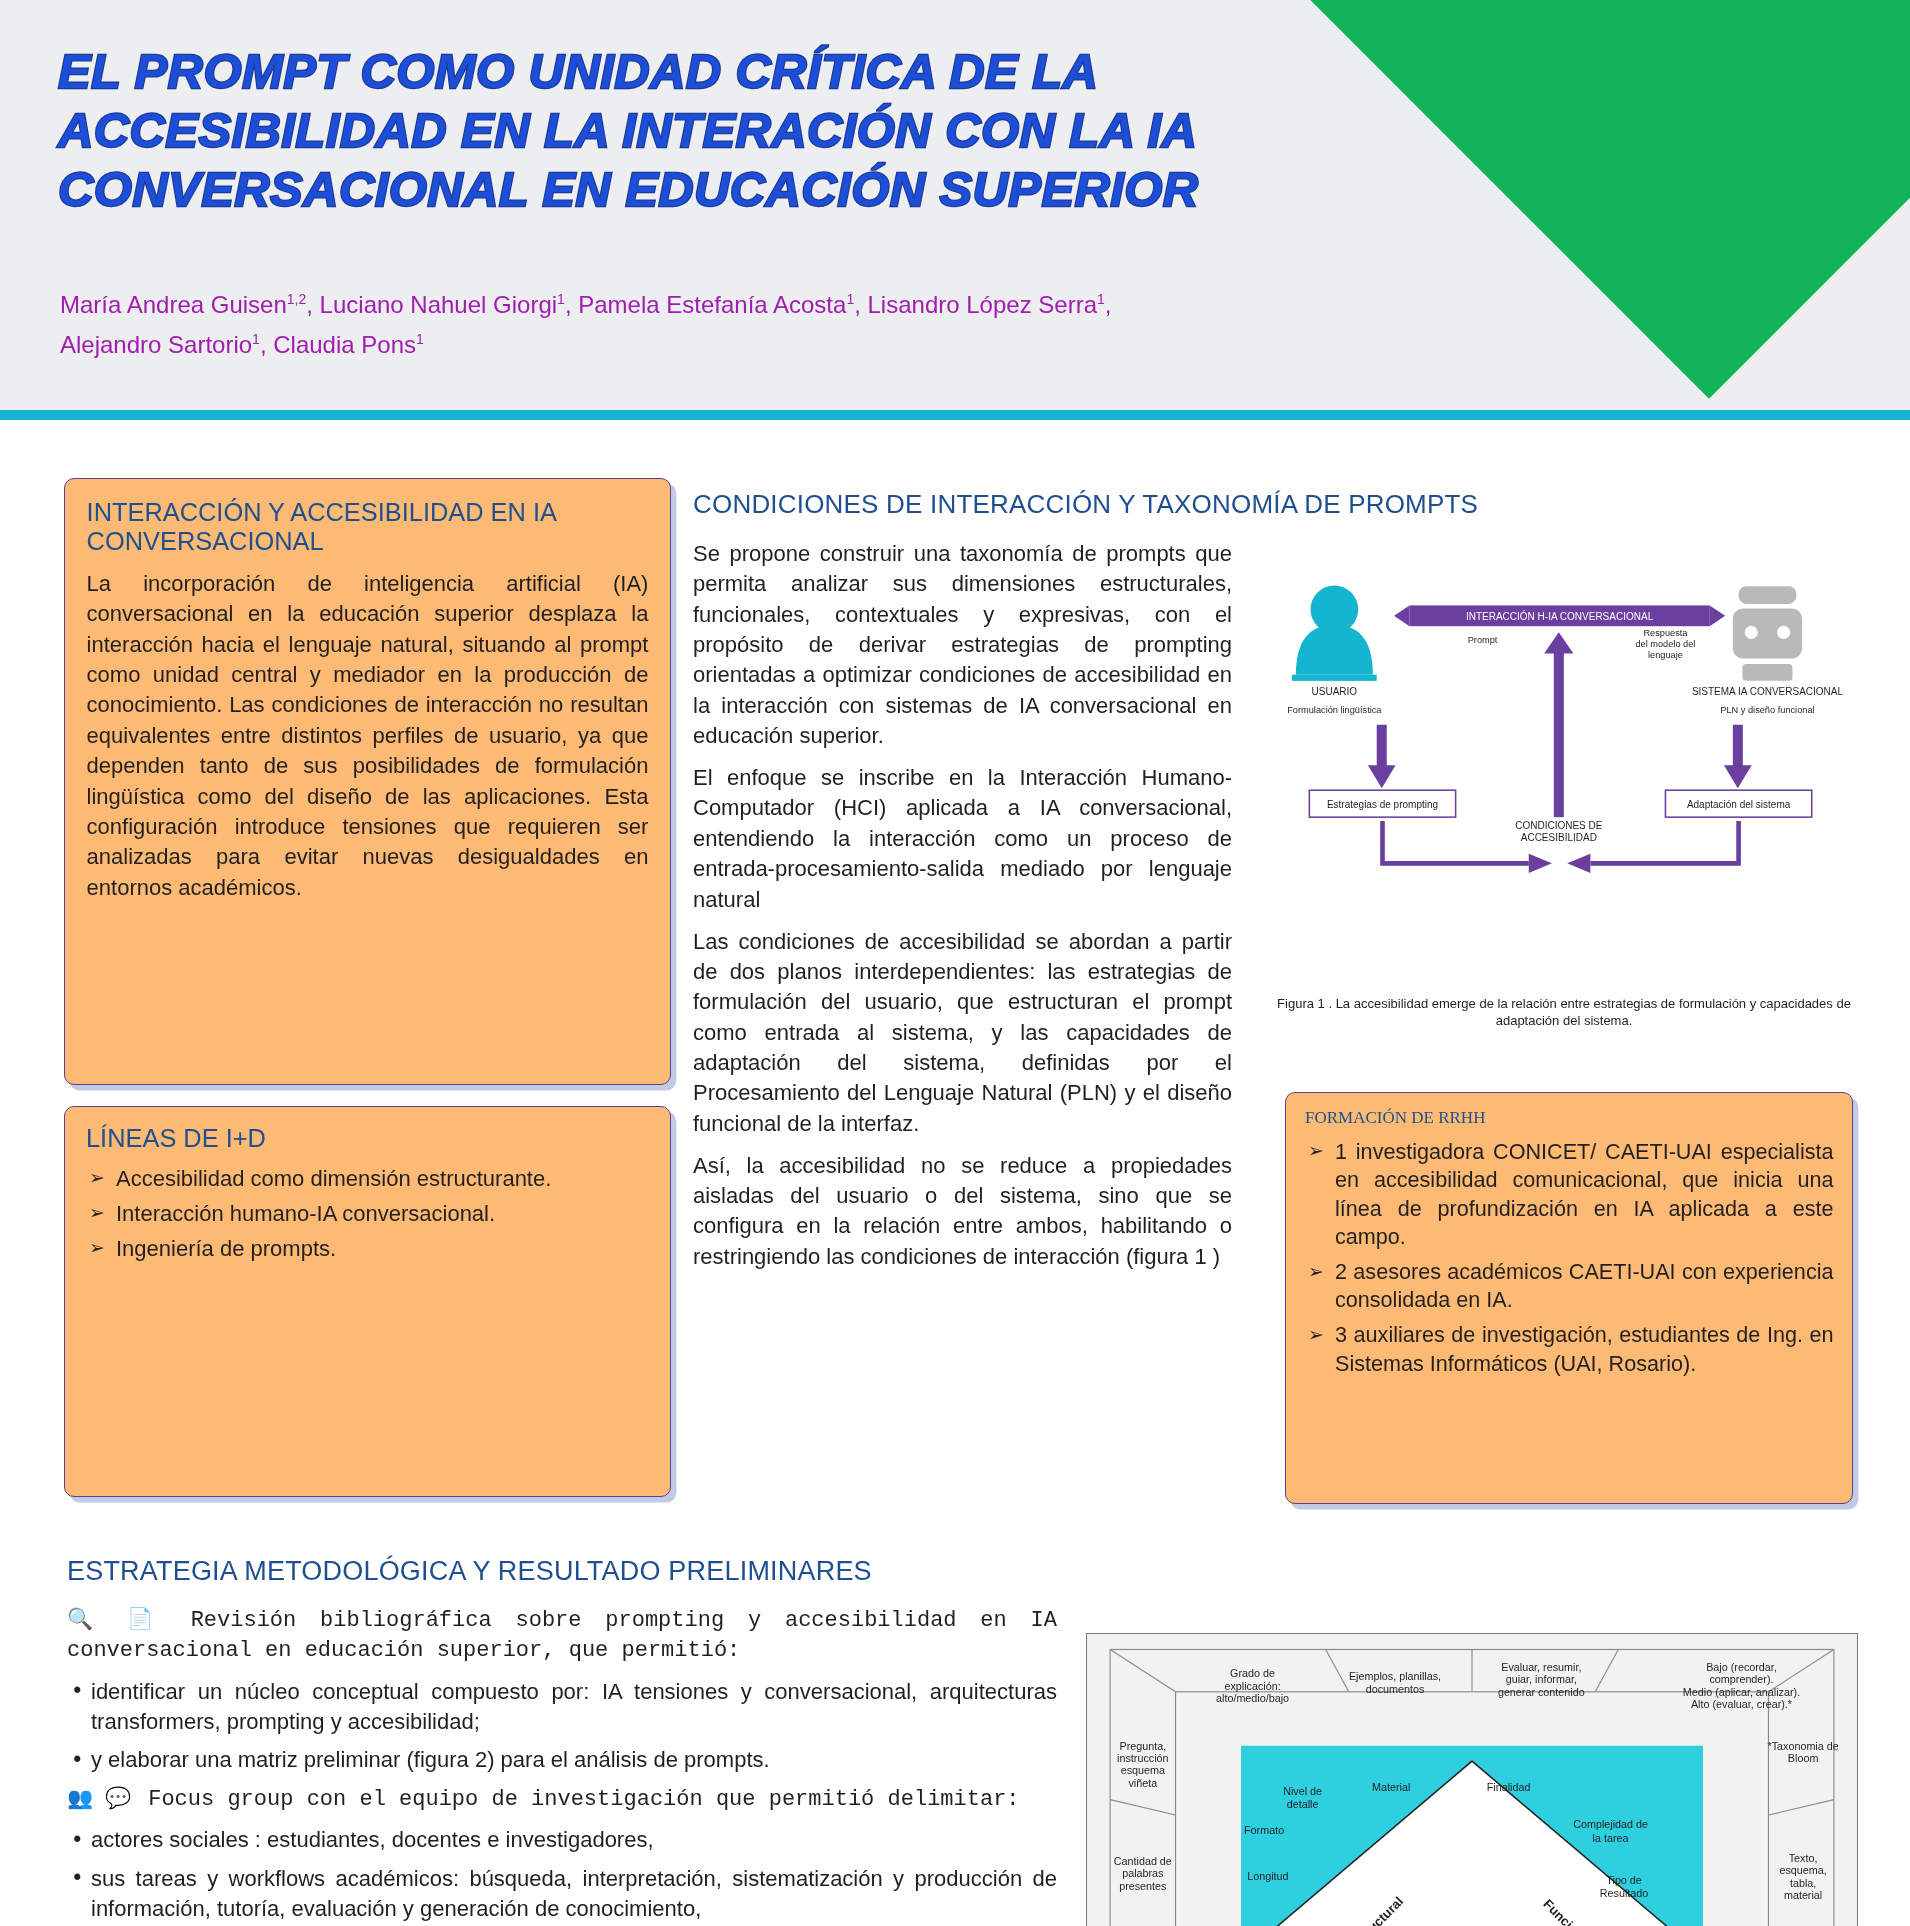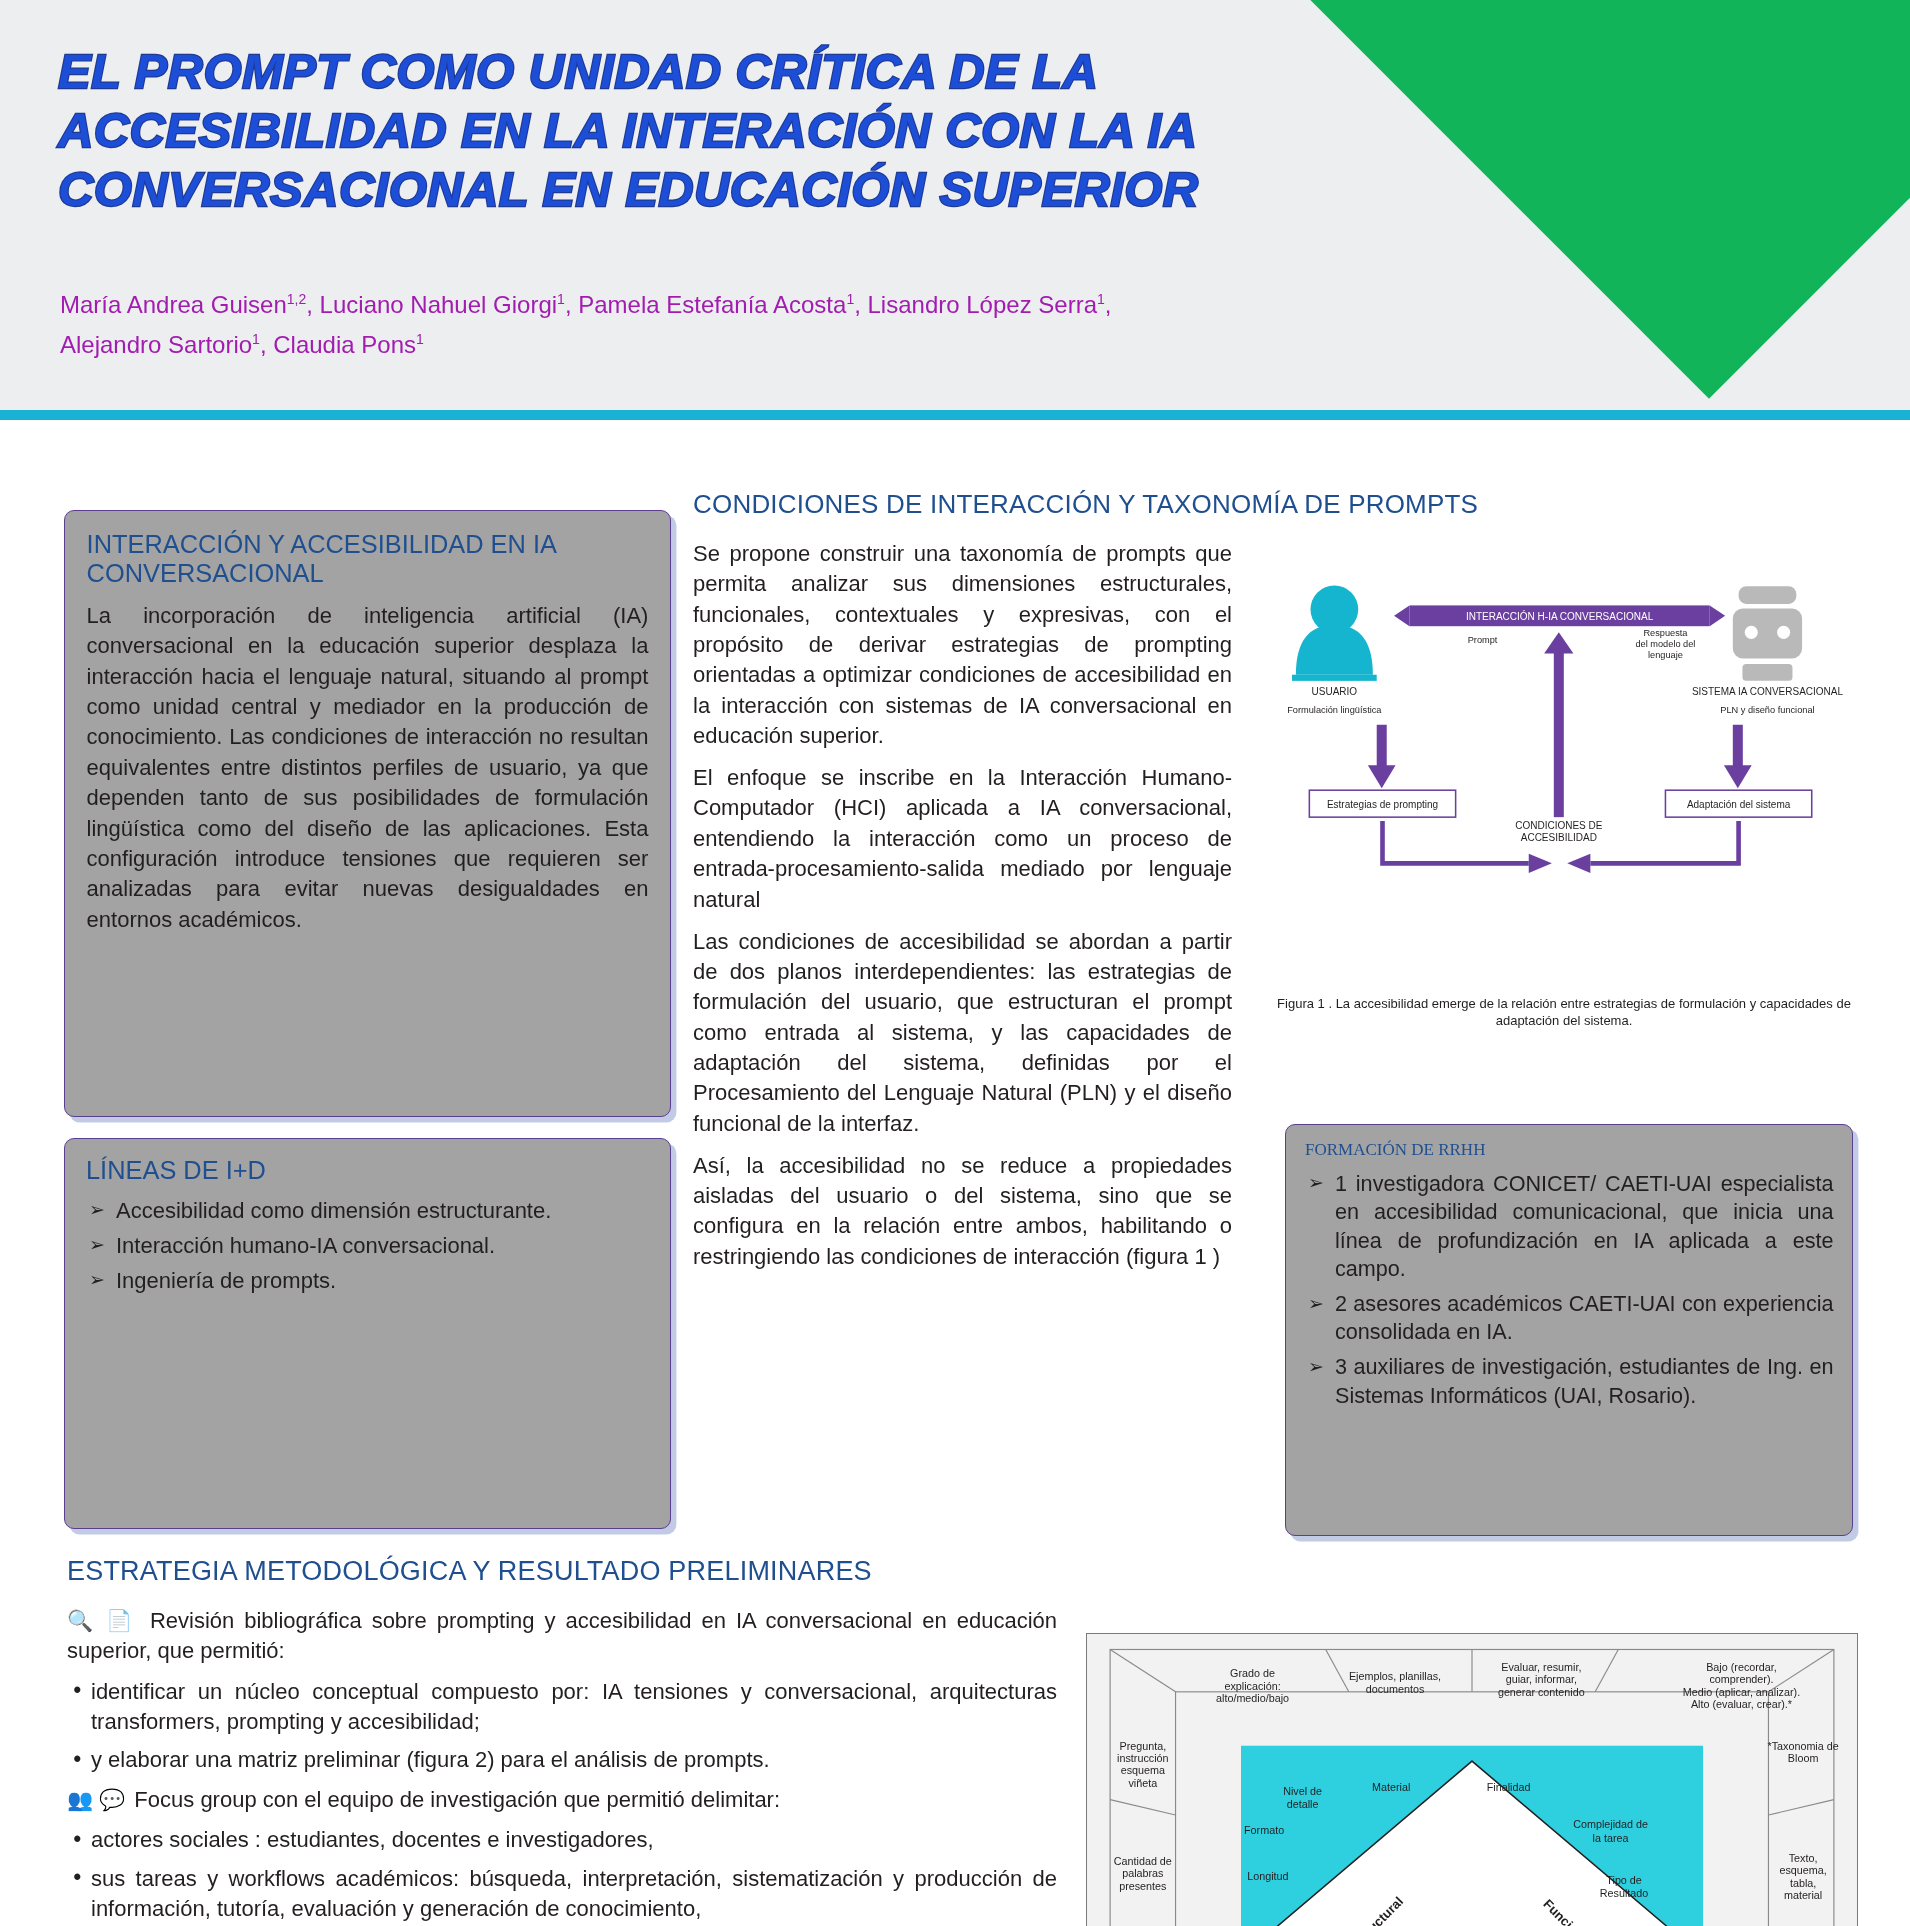--- a/index.html
+++ b/index.html
@@ -37,25 +37,24 @@
   }
   .authors{
     position:absolute;left:60px;top:285px;width:1502px;
     font-size:24px;line-height:1.65;color:#a21caf;
   }
   .authors sup{font-size:14px;}
 
   
   .box{
     position:absolute;
-    background:#a3a3a3;
+    background:#fdba74;
     border:1.9px solid #5b3f8f;
     border-radius:10px;
     box-shadow:5.4px 5.4px 0 rgba(120,140,200,.45);
-    margin-top:32px;
   }
   .box h2{
     margin:0;
     color:#1f4f8f;
     font-size:25.4px;
     line-height:1.18;
     font-weight:normal;
   }
   .box p{margin:0;font-size:22px;line-height:1.38;text-align:justify;}
 
@@ -98,21 +97,21 @@
   #fig1-cap{
     position:absolute;left:1275px;top:996px;width:578px;
     font-size:13px;line-height:1.3;text-align:center;color:#231f20;
   }
 
   
   #tit-metodologia{left:67px;top:1556px;width:1156px;font-size:27px;}
   #meth{
     position:absolute;left:67px;top:1606px;width:990px;
   }
-  #meth p{margin:0 0 10px 0;font-size:22px;line-height:1.38;text-align:justify;}
+  #meth p{margin:0 0 10px 0;font-size:22px;line-height:1.38;text-align:justify;font-family:Liberation Mono, monospace;}
   #meth ul{margin:0 0 10px 0;padding:0;list-style:none;}
   #meth ul li{
     position:relative;padding-left:24px;margin-bottom:8.5px;font-size:22px;line-height:1.36;text-align:justify;
   }
   #meth ul li:before{content:"\2022";position:absolute;left:6.2px;top:-1.5px;font-size:23px;}
   .inline-ico{font-size:21px;margin-right:3.1px;}
 
   
   #fig2{
     position:absolute;left:1086px;top:1633px;width:770px;height:620px;

